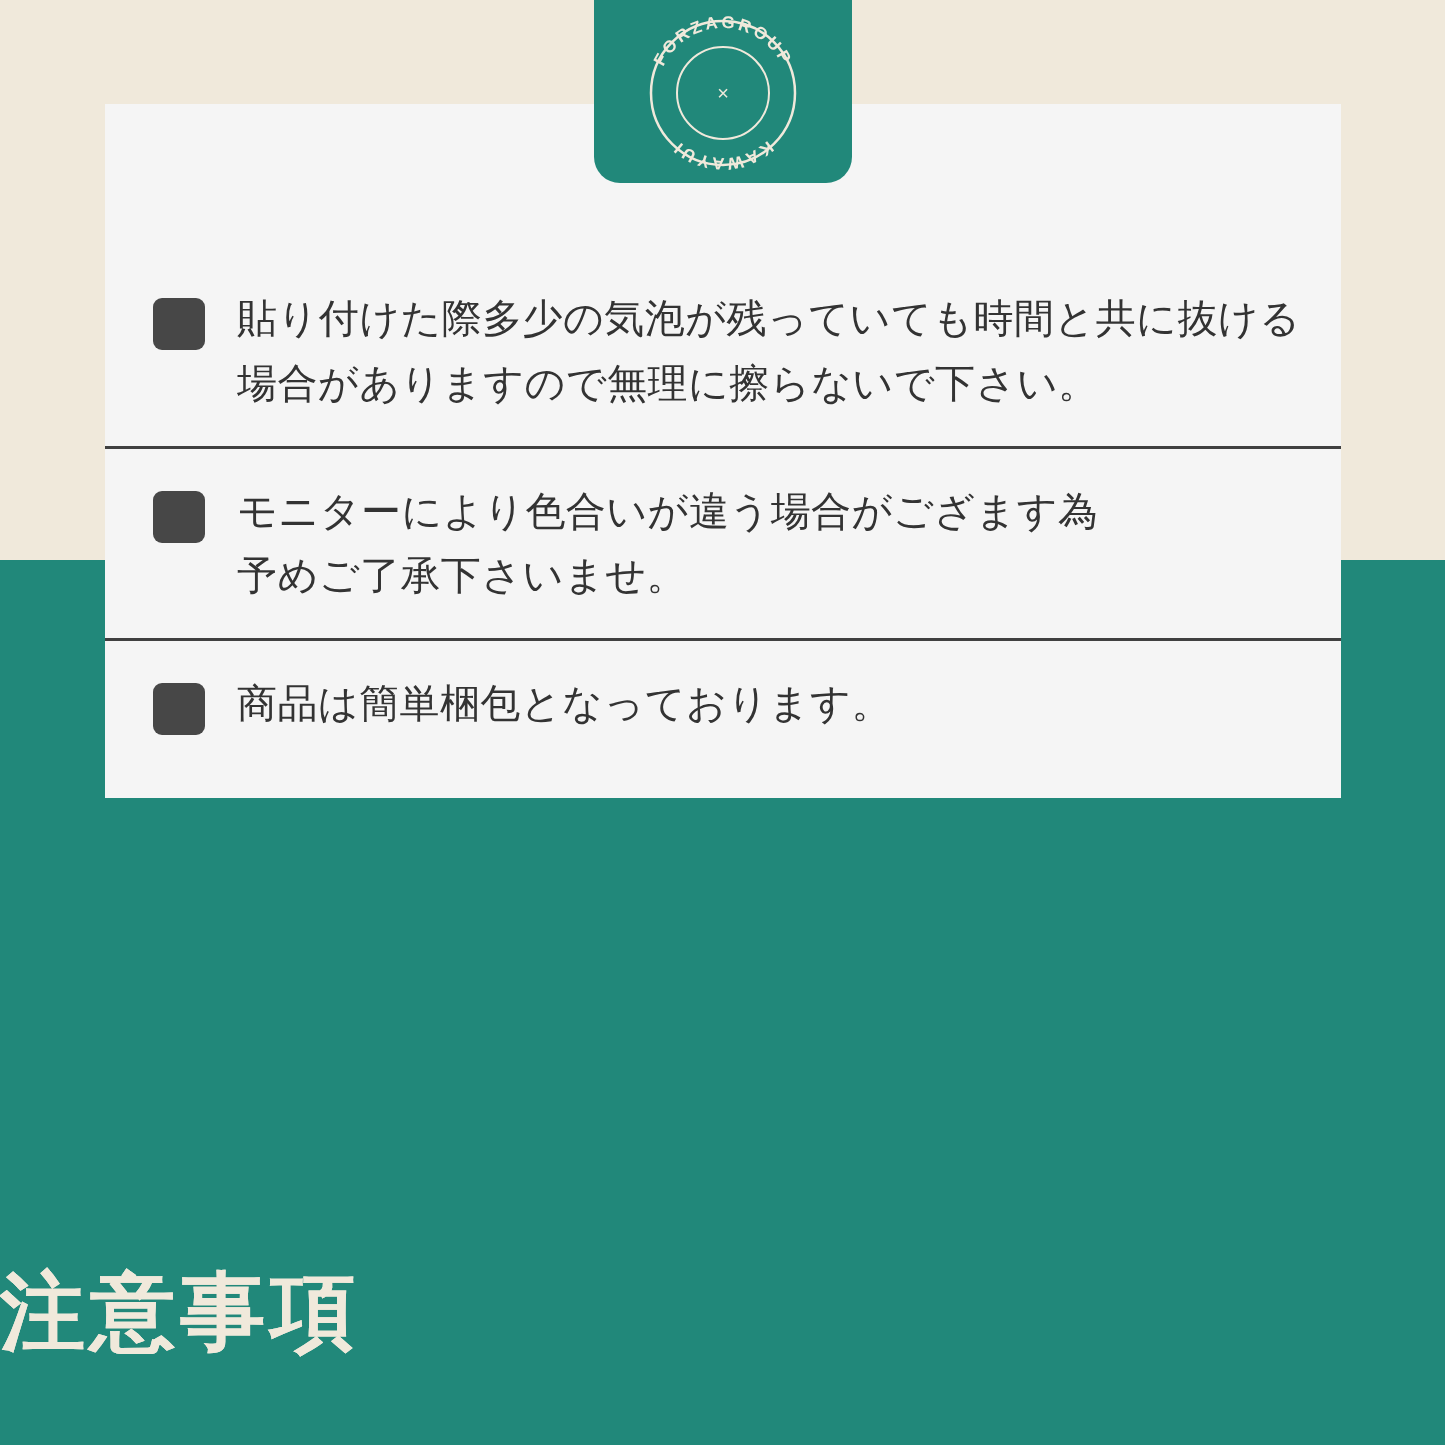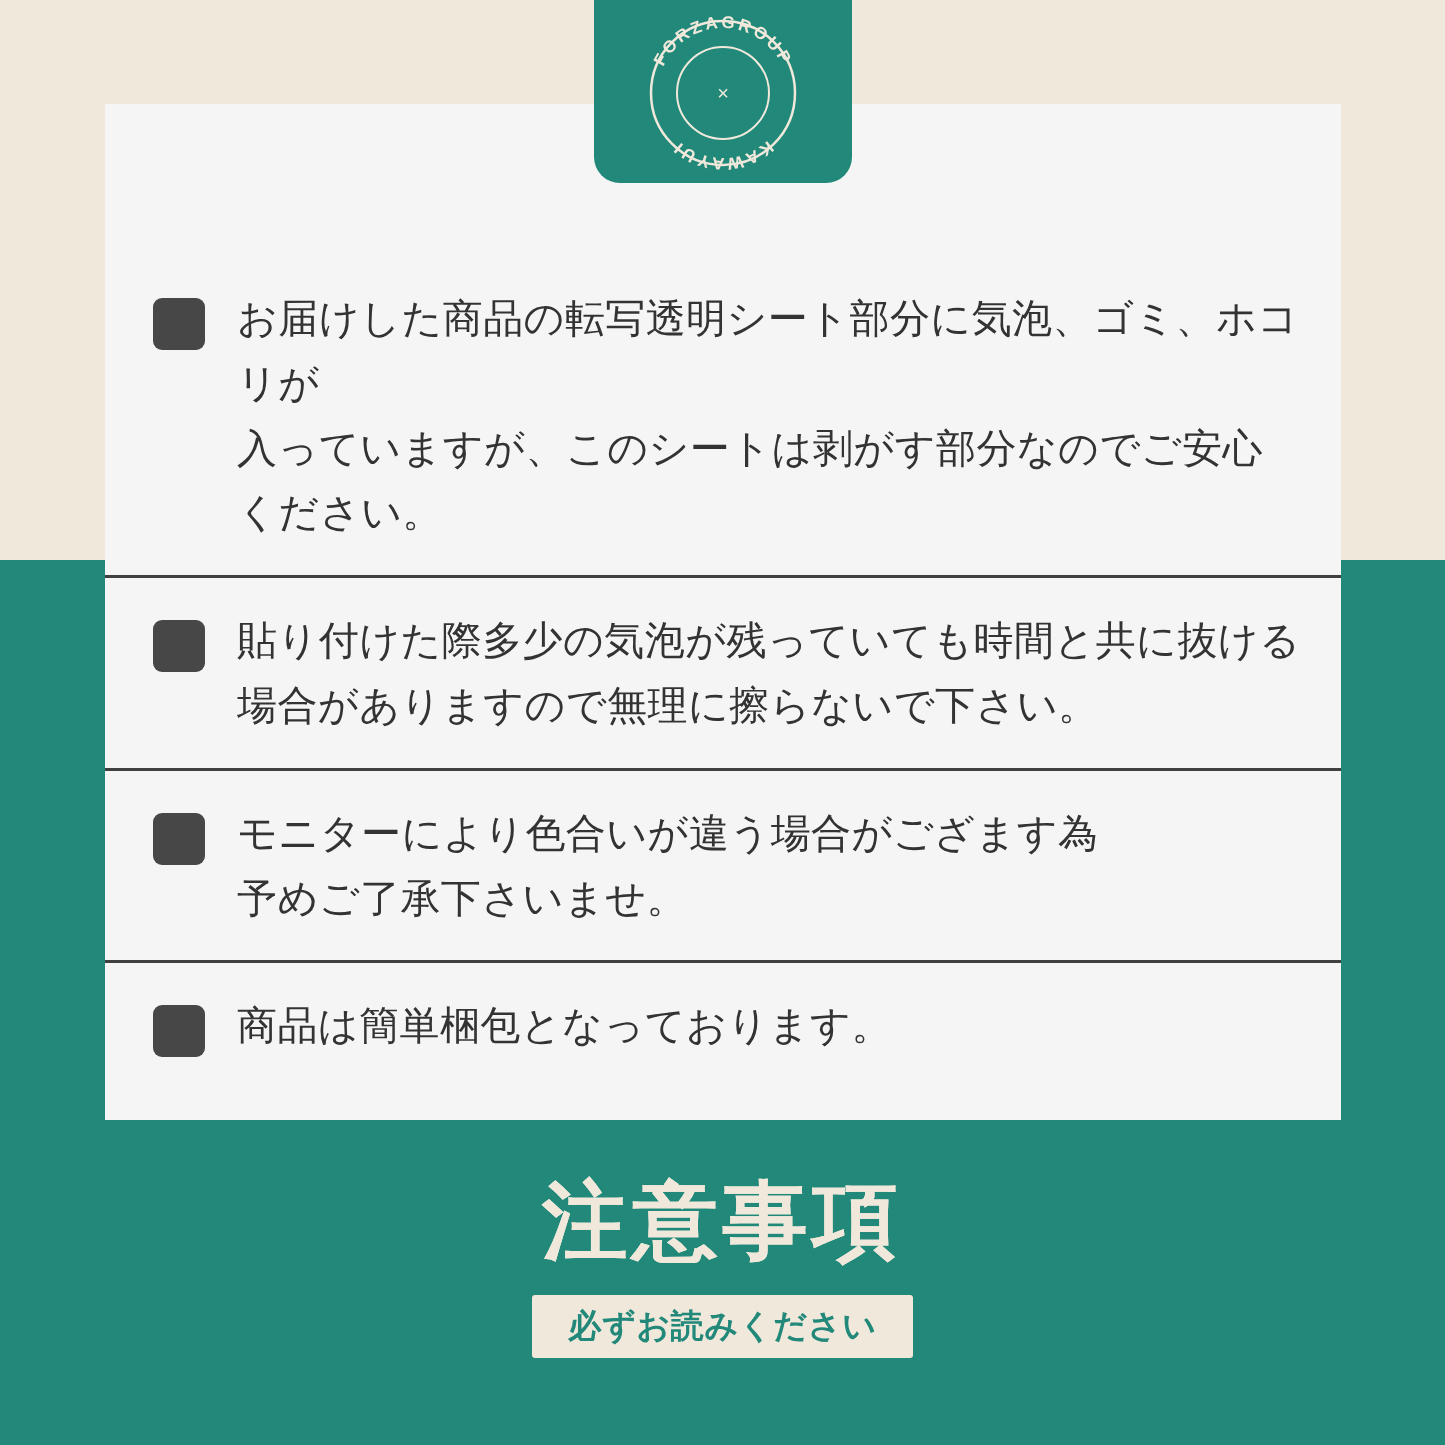--- a/index.html
+++ b/index.html
@@ -96,21 +96,21 @@
 
   
   .footer {
     position: absolute;
     left: 0;
     right: 0;
     bottom: 0;
     height: 275px;
     z-index: 4;
     display: flex;
-    flex-direction: column;
+    flex-direction: row;
     align-items: center;
     justify-content: flex-start;
   }
   .footer-title {
     color: #f0e9db;
     font-size: 85px;
     font-weight: 700;
     letter-spacing: 0.06em;
     line-height: 1;
     margin-top: 8px;
@@ -148,25 +148,20 @@
       </text>
       <text fill="#f0e9db" font-family="Liberation Sans, sans-serif" font-size="17" font-weight="700" letter-spacing="3">
         <textPath href="#botArc" startOffset="50%" text-anchor="middle">KAWAYUI</textPath>
       </text>
       <text x="95" y="102" fill="#f0e9db" font-family="Liberation Sans, sans-serif" font-size="20" text-anchor="middle">×</text>
     </svg>
   </div>
 
   <div class="card">
 
-    <div class="note-row">
-      <div class="bullet"></div>
-      <div class="note-text">お届けした商品の転写透明シート部分に気泡、ゴミ、ホコリが
-入っていますが、このシートは剥がす部分なのでご安心ください。</div>
-    </div>
 
     <div class="note-row">
       <div class="bullet"></div>
       <div class="note-text">貼り付けた際多少の気泡が残っていても時間と共に抜ける
 場合がありますので無理に擦らないで下さい。</div>
     </div>
 
     <div class="note-row">
       <div class="bullet"></div>
       <div class="note-text">モニターにより色合いが違う場合がござます為
@@ -176,16 +171,15 @@
 
     <div class="note-row">
       <div class="bullet"></div>
       <div class="note-text">商品は簡単梱包となっております。</div>
     </div>
 
   </div>
 
   <div class="footer">
     <div class="footer-title">注意事項</div>
-    <div class="footer-pill">必ずお読みください</div>
   </div>
 
 </div>
 
 </body></html>

